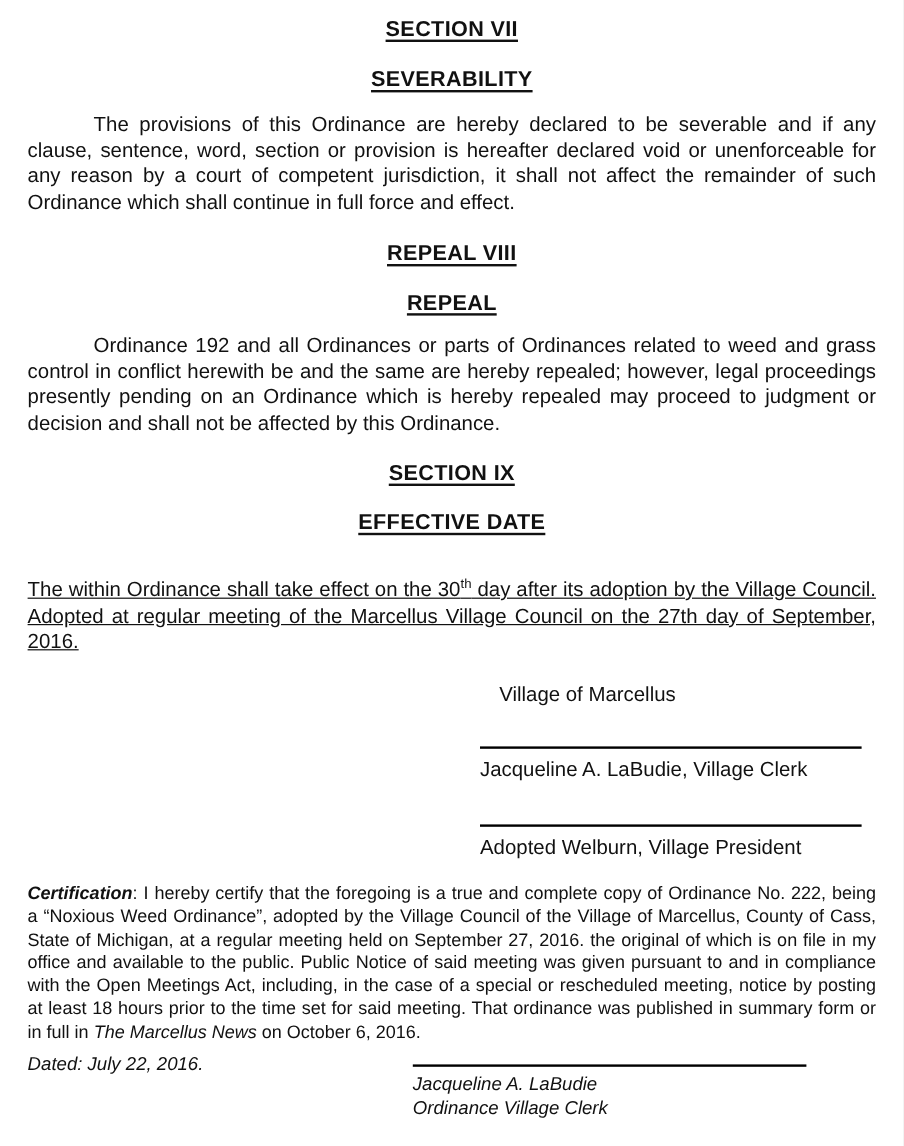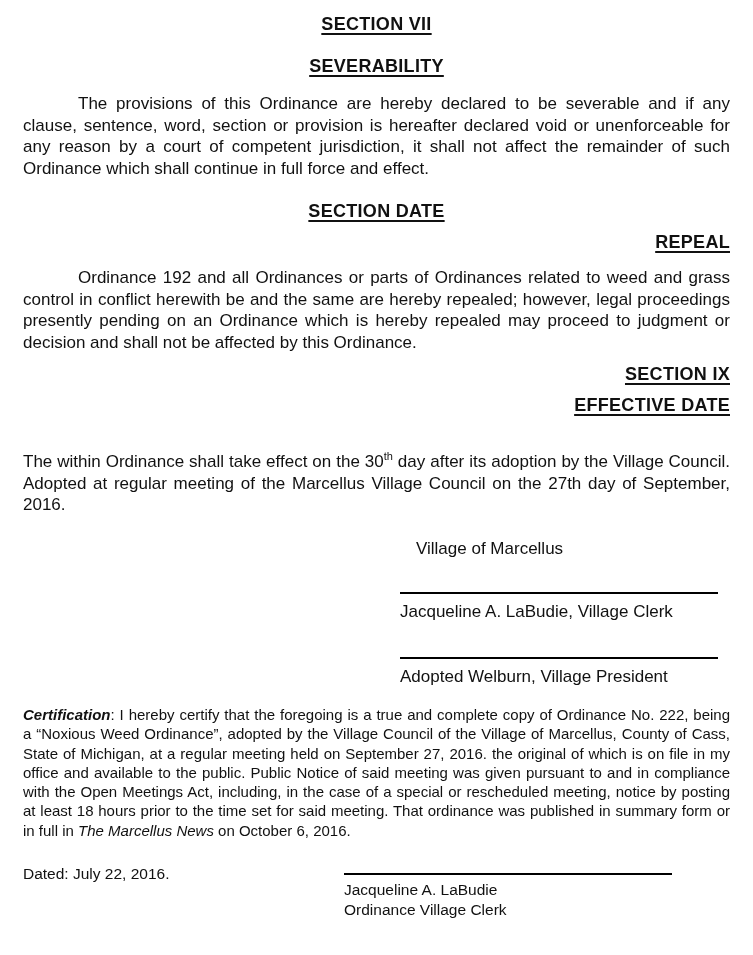--- a/index.html
+++ b/index.html
@@ -22,31 +22,31 @@
     text-align: center;
     margin: 0;
     letter-spacing: 0.3px;
   }
   .heading > .underlined {
     text-decoration: underline;
     text-decoration-thickness: 2px;
     text-underline-offset: 3px;
   }
   .mt-22 { margin-top: 22px; }
-  .mt-21 { margin-top: 11px; text-align: right; }
+  .mt-21 { margin-top: 21px; }
   .body-par {
     font-size: 17px;
     line-height: 21.5px;
     text-align: justify;
     margin: 0;
   }
   .body-par.indent { text-indent: 55px; }
   .par-1 { margin-top: 17px; }
   .par-2 { margin-top: 15px; }
-  .par-3 { margin-top: 36px; }
+  .par-3 { margin-top: 36px; text-decoration: underline; }
   sup.ordinal {
     font-size: 11px;
     line-height: 0;
     vertical-align: super;
   }
   .sig-block {
     margin-left: 377px;
     margin-top: 22px;
     width: 318px;
   }
@@ -69,21 +69,22 @@
   .cert {
     margin: 18px 0 0 0;
     font-size: 15px;
     line-height: 19.3px;
     text-align: justify;
   }
   .cert .cert-label { font-weight: bold; font-style: italic; }
   .cert .pub-name { font-style: italic; }
   .footer {
     display: flex;
-    margin-top: 24px;
+    margin-top: 8px;
+    font-style: italic;
   }
   .dated {
     font-size: 15.5px;
     line-height: 19px;
     margin: 0;
   }
   .footer-sig {
     margin-left: auto;
     margin-right: 58px;
     width: 328px;
@@ -105,21 +106,21 @@
 
 <div class="page">
 
   <section>
     <h2 class="heading"><span class="underlined">SECTION VII</span></h2>
     <h2 class="heading mt-22"><span class="underlined">SEVERABILITY</span></h2>
     <p class="body-par indent par-1">The provisions of this Ordinance are hereby declared to be severable and if any clause, sentence, word, section or provision is hereafter declared void or unenforceable for any reason by a court of competent jurisdiction, it shall not affect the remainder of such Ordinance which shall continue in full force and effect.</p>
   </section>
 
   <section>
-    <h2 class="heading mt-22"><span class="underlined">SECTION DATE</span></h2>
+    <h2 class="heading mt-22"><span class="underlined">REPEAL VIII</span></h2>
     <h2 class="heading mt-21"><span class="underlined">REPEAL</span></h2>
     <p class="body-par indent par-2">Ordinance 192 and all Ordinances or parts of Ordinances related to weed and grass control in conflict herewith be and the same are hereby repealed; however, legal proceedings presently pending on an Ordinance which is hereby repealed may proceed to judgment or decision and shall not be affected by this Ordinance.</p>
   </section>
 
   <section>
     <h2 class="heading mt-21"><span class="underlined">SECTION IX</span></h2>
     <h2 class="heading mt-21"><span class="underlined">EFFECTIVE DATE</span></h2>
     <p class="body-par par-3"><span>The within Ordinance shall take effect on the 30</span><sup class="ordinal">th</sup><span> day after its adoption by the Village Council. Adopted at regular meeting of the Marcellus Village Council on the 27th day of September, 2016.</span></p>
   </section>
 

